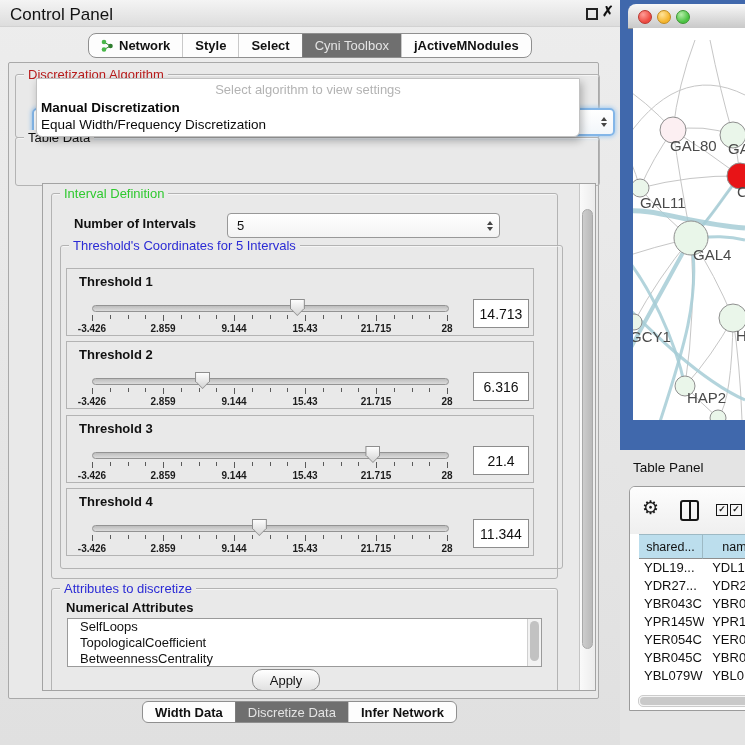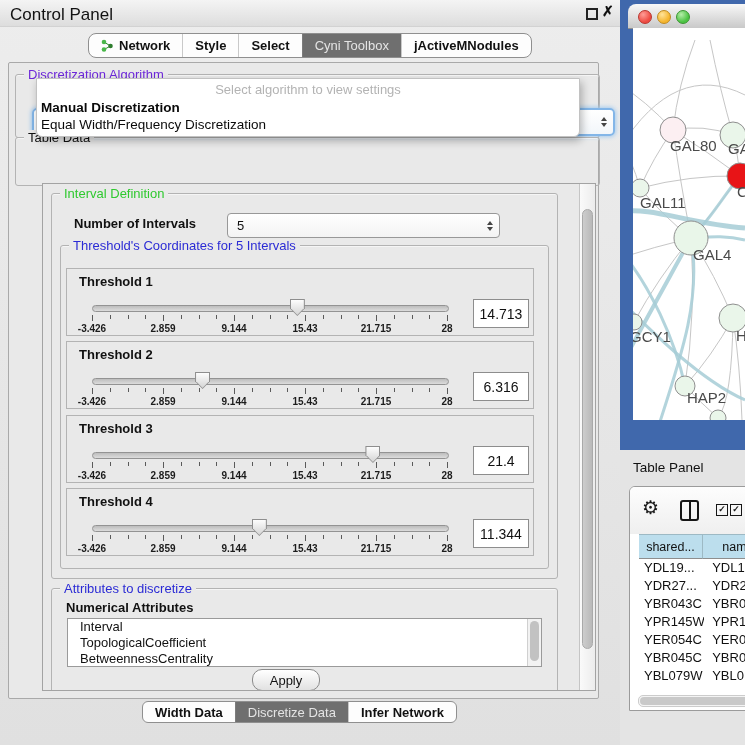--- a/index.html
+++ b/index.html
@@ -27,21 +27,21 @@
   #main-panel{position:absolute;left:8px;top:62px;width:589px;height:635px;
         background:#e9e9e9;border:1px solid #a9a9a9;border-radius:2px;}
 
   .group{position:absolute;border:1px solid #b3b3b3;border-radius:3px;
          box-shadow:inset 0 1px 0 rgba(255,255,255,.55);}
   .glabel{position:absolute;top:-8px;left:8px;background:#e9e9e9;padding:0 4px;
           font-size:13px;white-space:nowrap;}
 
   
   #grp-da{left:6px;top:11px;width:583px;height:62px;}
-  #grp-da .glabel{color:#6d28d9;}
+  #grp-da .glabel{color:#b91c1c;}
   #combo-algo{left:16px;top:33px;width:561px;height:24px;border:2px solid #83b6e8;
               box-shadow:0 0 4px 1px #a4cbef;border-radius:5px;
               background:linear-gradient(#ffffff,#f2f6fa);}
 
   
   #grp-td{left:6px;top:74px;width:583px;height:47px;}
   #grp-td .glabel{color:#111;}
   #combo-table{left:10px;top:10px;width:561px;height:25px;}
 
   .combo{position:absolute;background:linear-gradient(#ffffff,#f3f3f3);
@@ -69,21 +69,21 @@
   #vscroll{position:absolute;right:0;top:0;bottom:0;width:15px;
         background:linear-gradient(to right,#fafafa,#ececec);border-left:1px solid #c5c5c5;}
   #vthumb{position:absolute;left:2px;right:2px;top:25px;height:438px;
         background:linear-gradient(to right,#cdcdcd,#b9b9b9);border:1px solid #a9a9a9;border-radius:6px;}
 
   #grp-interval{left:8px;top:9px;width:505px;height:384px;}
   #grp-interval > .glabel{color:#30c930;}
   #ni-label{position:absolute;left:22px;top:22px;font-size:13px;font-weight:bold;color:#111;}
   #combo-intervals{left:175px;top:19px;width:253px;height:23px;}
 
-  #grp-thresholds{left:8px;top:51px;width:487px;height:322px;}
+  #grp-thresholds{left:8px;top:51px;width:487px;height:322px;padding-left:14px;}
   #grp-thresholds > .glabel{color:#2b2bd5;}
 
   .thbox{position:absolute;left:5px;width:466px;height:66px;background:#e9e9e9;
          border:1px solid #b3b3b3;}
   .thlabel{position:absolute;left:12px;top:5px;font-size:13px;font-weight:bold;color:#111;}
   .slider{position:absolute;left:25px;top:33px;width:355px;height:32px;}
   .track{position:absolute;left:0;top:3px;width:100%;height:5px;
          background:linear-gradient(#bdbdbd,#dcdcdc);border:1px solid #939393;border-radius:4px;}
   .tick{position:absolute;top:13px;width:1px;height:4px;background:#5a5a5a;}
   .tick.major{height:6px;}
@@ -361,21 +361,21 @@
                 <div class="valbox">11.344</div>
               </div>
             </div>
         </div>
       </div>
 
       <div id="grp-attrs" class="group">
         <span class="glabel">Attributes to discretize</span>
         <span id="attr-heading">Numerical Attributes</span>
         <div id="attr-list">
-          <div class="attr-item">Interval</div>
+          <div class="attr-item">SelfLoops</div>
             <div class="attr-item">TopologicalCoefficient</div>
             <div class="attr-item">BetweennessCentrality</div>
             <div id="attr-scroll">
               <div id="attr-thumb"></div>
             </div>
         </div>
       </div>
 
       <div id="apply-btn">Apply</div>
 

